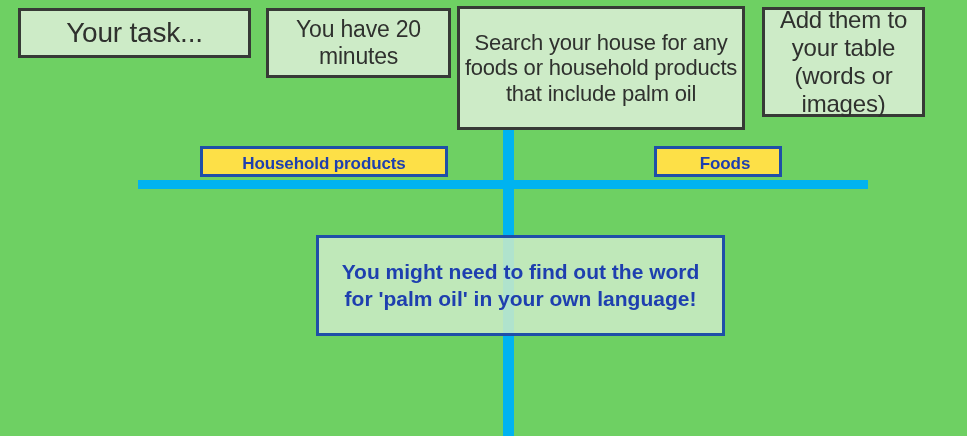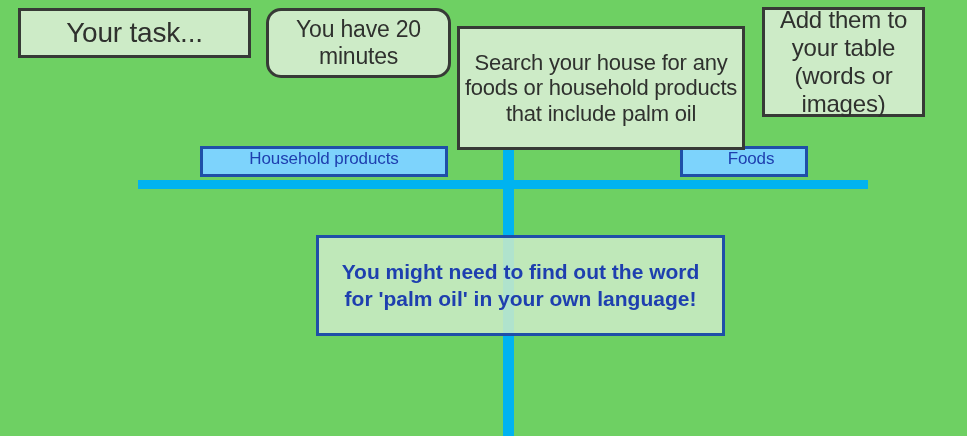--- a/index.html
+++ b/index.html
@@ -50,41 +50,41 @@
     font-weight: normal;
     text-align: center;
     display: flex;
     align-items: center;
     justify-content: center;
     line-height: 1.16;
     letter-spacing: -0.2px;
     z-index: 4;
   }
   #box-task     { left: 18px;  top: 8px;  width: 233px; height: 50px; font-size: 28px; }
-  #box-time     { left: 266px; top: 8px;  width: 185px; height: 70px; font-size: 23px; padding: 0 12px; border-radius: 15px; }
-  #box-search   { left: 457px; top: 6px;  width: 288px; height: 124px; font-size: 22px; padding: 0 0; margin-top: 20px; }
+  #box-time     { left: 266px; top: 8px;  width: 185px; height: 70px; font-size: 23px; padding: 0 12px; }
+  #box-search   { left: 457px; top: 6px;  width: 288px; height: 124px; font-size: 22px; padding: 0 0; }
   #box-add      { left: 762px; top: 7px;  width: 163px; height: 110px; font-size: 24px; padding: 0 8px; }
 
   
   .quad-label {
     position: absolute;
     box-sizing: border-box;
-    background: #7dd3fc;
+    background: #fde047;
     border: 3px solid #1f4fa8;
     color: #1e3faf;
-    font-weight: normal;
+    font-weight: bold;
     font-size: 17px;
     display: flex;
-    align-items: flex-start;
+    align-items: flex-end;
     justify-content: center;
     letter-spacing: -0.1px;
     z-index: 3;
   }
   #label-household { left: 200px; top: 146px; width: 248px; height: 31px; }
-  #label-foods     { left: 680px; top: 146px; width: 128px; height: 31px; padding-left: 14px; }
+  #label-foods     { left: 654px; top: 146px; width: 128px; height: 31px; padding-left: 14px; }
 
   
   #tip-box {
     position: absolute;
     box-sizing: border-box;
     left: 316px;
     top: 235px;
     width: 409px;
     height: 101px;
     background: rgba(205, 235, 199, 0.86);

